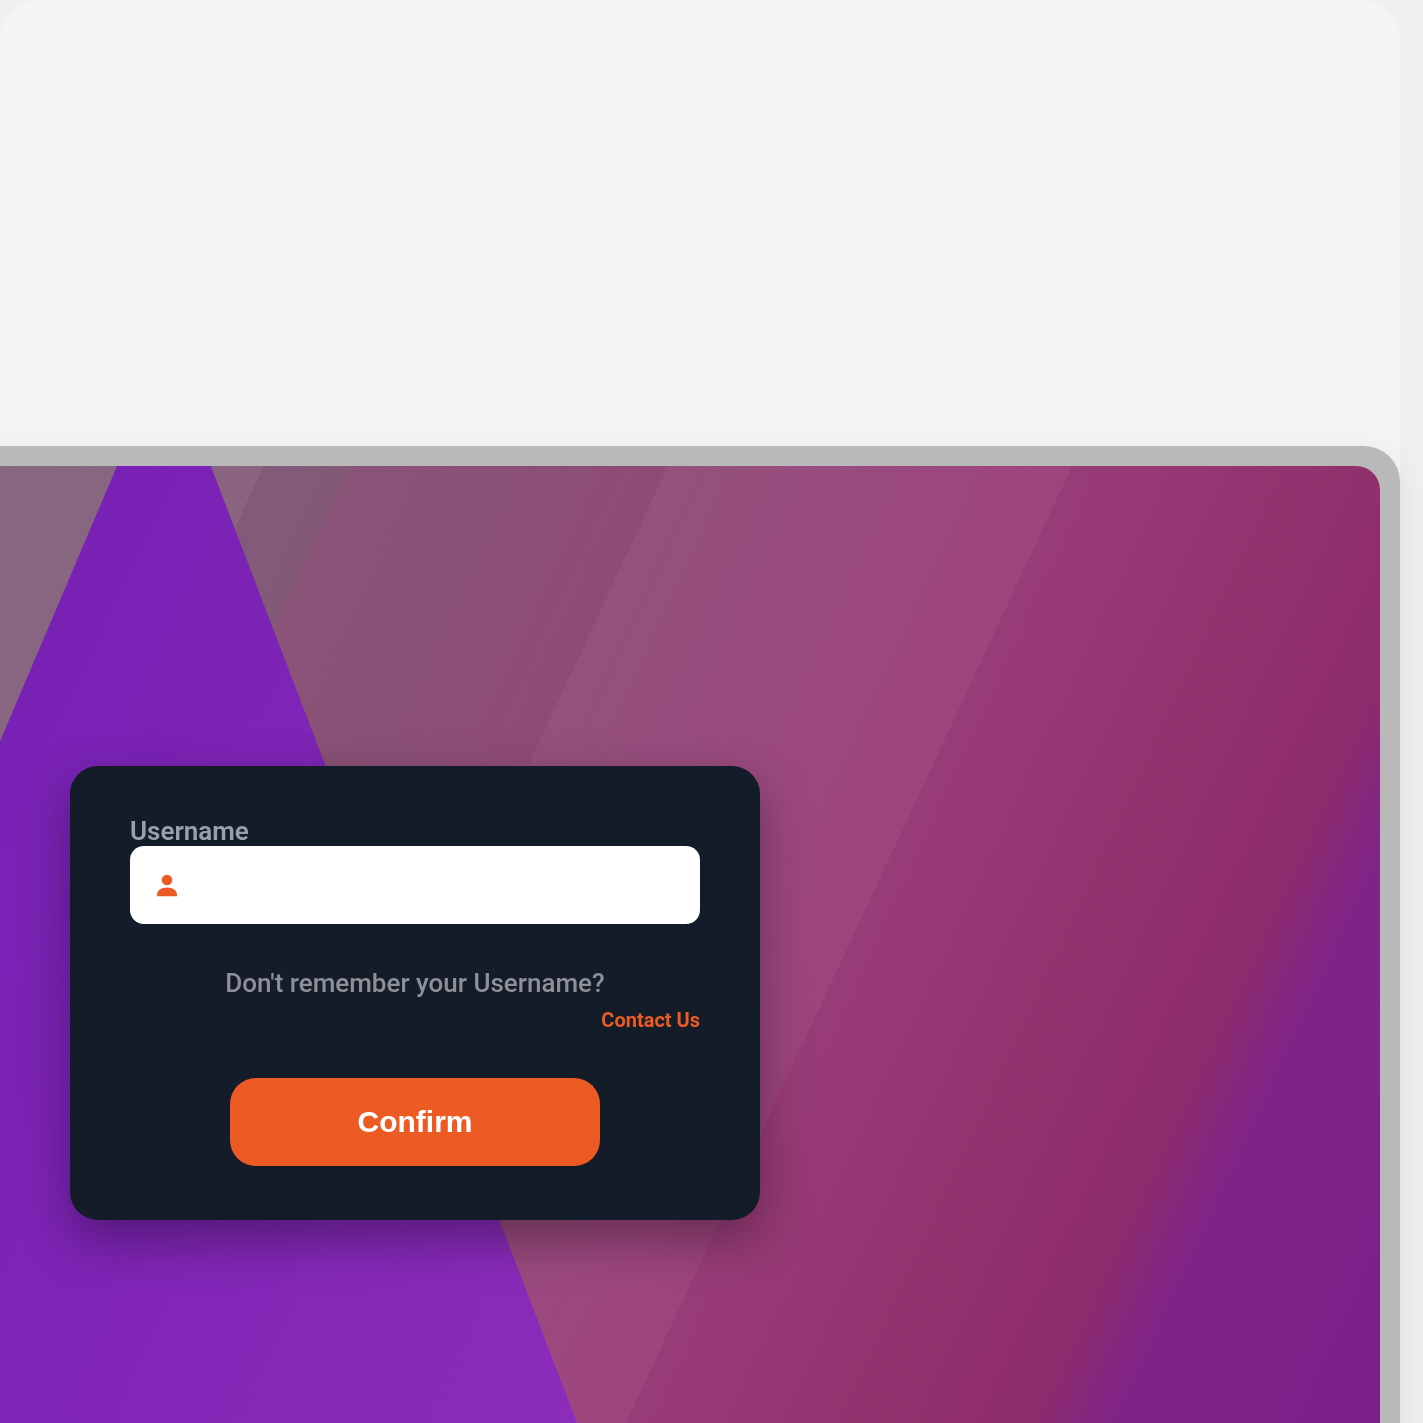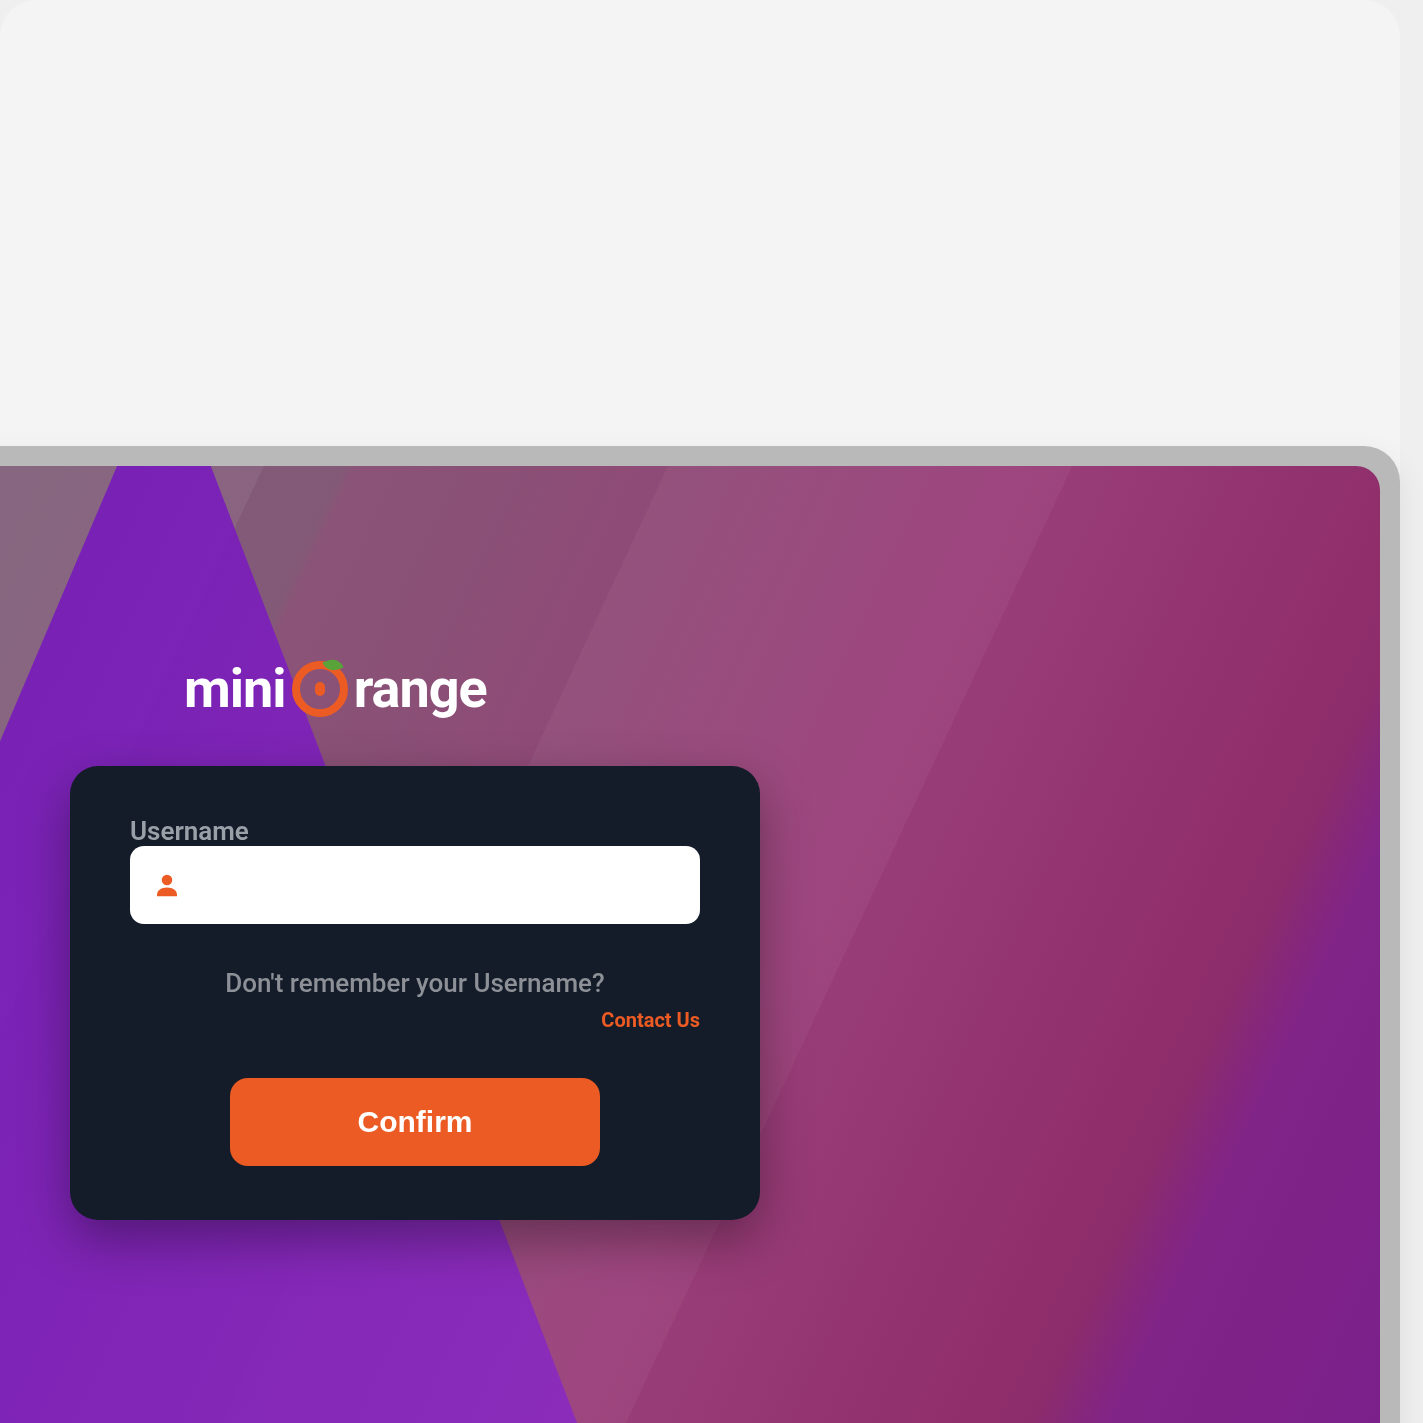--- a/index.html
+++ b/index.html
@@ -174,40 +174,35 @@
     cursor: pointer;
   }
 
   .confirm-btn {
     display: block;
     margin: 46px auto 0 auto;
     width: 370px;
     height: 88px;
     background: #ec5b23;
     border: none;
-    border-radius: 18px;
+    border-radius: 26px;
     color: #ffffff;
     font-size: 30px;
     font-weight: 700;
     cursor: pointer;
   }
 </style>
 </head>
 <body>
 
 <div class="outer-card"></div>
 
 <div class="monitor">
   <div class="wallpaper">
 
-    <div class="logo">
-      <span class="t">mini</span>
-      <span class="logo-orange"></span>
-      <span class="t">range</span>
-    </div>
 
     <div class="login-panel">
 
       <div class="field-label">Username</div>
 
       <div class="input-wrap">
         <svg width="30" height="30" viewBox="0 0 24 24">
           <circle cx="12" cy="8" r="4.2" fill="#ec5b23"></circle>
           <path d="M4 20c0-3.8 3.6-6 8-6s8 2.2 8 6v1H4v-1z" fill="#ec5b23"></path>
         </svg>

